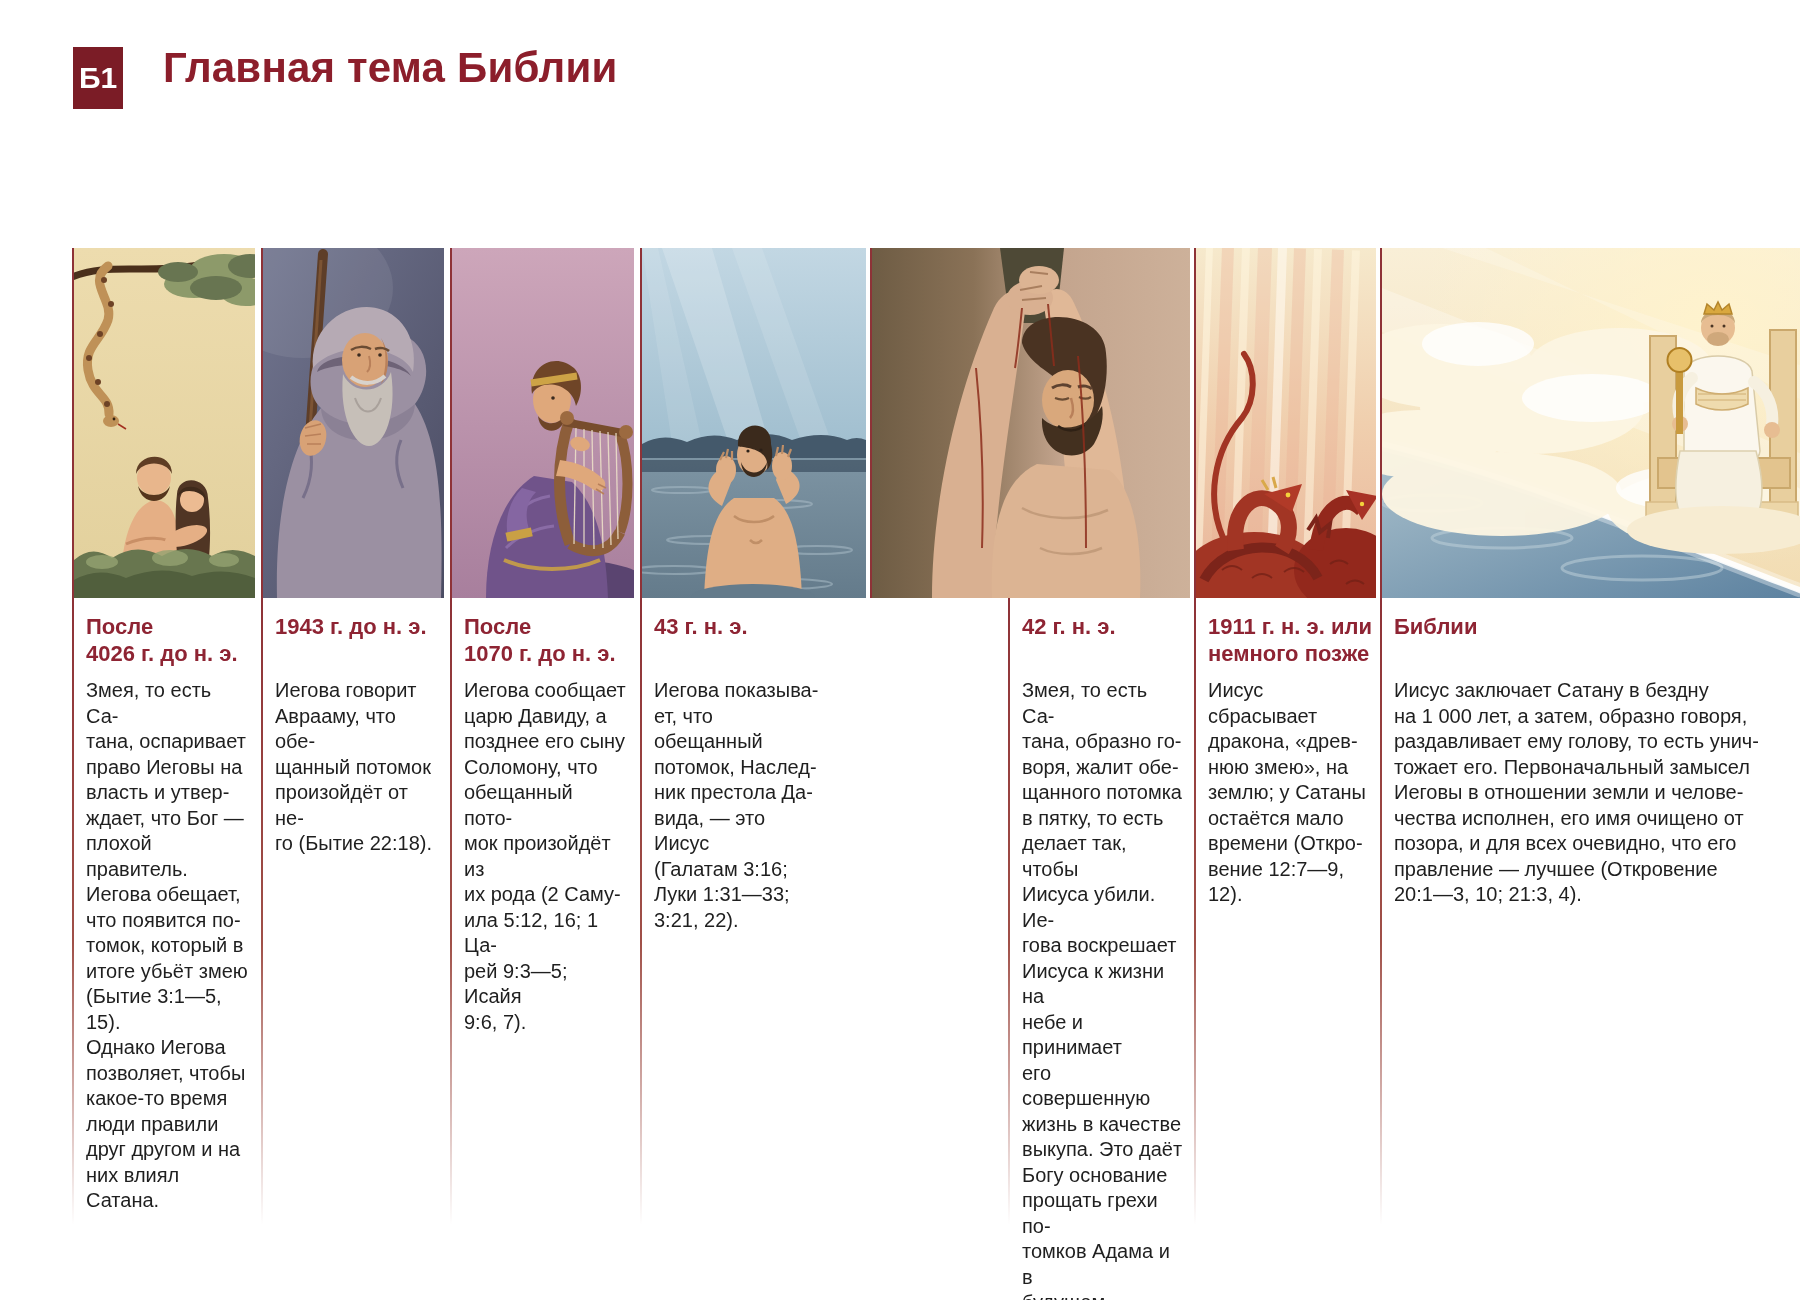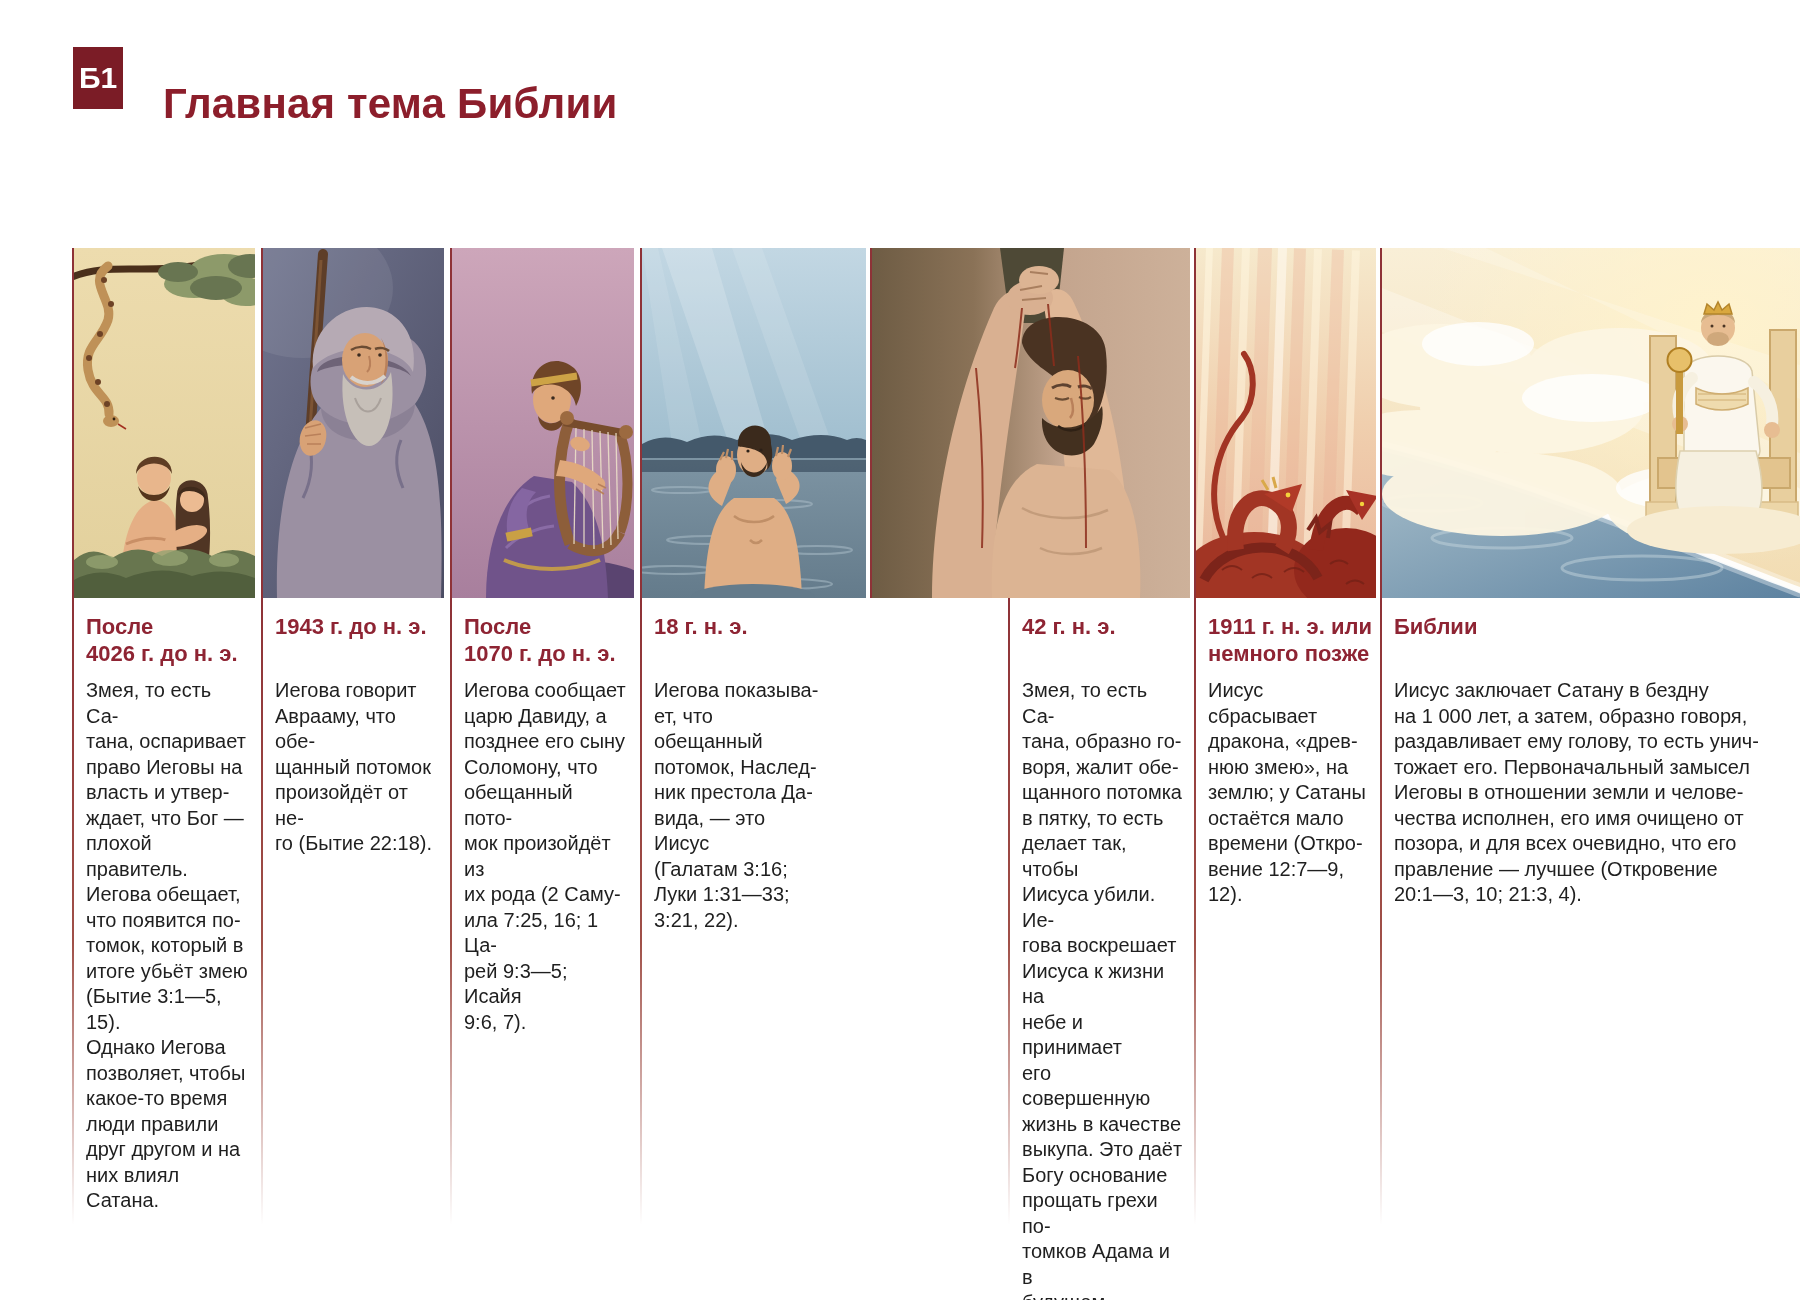--- a/index.html
+++ b/index.html
@@ -1,21 +1,21 @@
 <!DOCTYPE html>
 <html lang="ru"><head>
 <meta charset="utf-8">
 <style>
   html,body{margin:0;padding:0;background:#ffffff;}
   .page{position:relative;width:1800px;height:1300px;background:#ffffff;overflow:hidden;
         font-family:"Liberation Sans","DejaVu Sans",sans-serif;}
   
   .badge{position:absolute;left:73px;top:47px;width:50px;height:62px;background:#7b1c26;
          color:#ffffff;font-size:30px;font-weight:700;display:flex;align-items:center;justify-content:center;}
-  .title{position:absolute;left:163px;top:44px;font-size:42px;font-weight:600;color:#8c1e2b;letter-spacing:.2px;margin-top:36px;}
+  .title{position:absolute;left:163px;top:44px;font-size:42px;font-weight:600;color:#8c1e2b;letter-spacing:.2px;}
   .subtitle{position:absolute;left:163px;top:124px;font-size:18.5px;line-height:23px;font-weight:600;
             color:#8e2433;white-space:pre-line;}
   
   .panel{position:absolute;top:248px;height:350px;border-left:2px solid #8e3237;box-sizing:content-box;}
   .panel svg{display:block;width:100%;height:100%;}
   .vline{position:absolute;top:598px;height:627px;width:2px;
          background:linear-gradient(to bottom,#8e3237 0%,#a05048 55%,rgba(160,80,72,0) 100%);}
   .tcol{position:absolute;top:613px;}
   .tcol .h{font-size:22px;line-height:27px;font-weight:600;color:#8e2433;white-space:pre-line;}
   .tcol .b{position:absolute;left:0;top:65px;font-size:20px;line-height:25.5px;font-weight:400;
@@ -373,26 +373,26 @@
   <div class="tcol" style="left:464px;width:162px;">
     <div class="h">После
 1070 г. до н. э.</div>
     <div class="b">Иегова сообщает
 царю Давиду, а
 позднее его сыну
 Соломону, что
 обещанный пото-
 мок произойдёт из
 их рода (2 Саму-
-ила 7:25, 16; 1 Ца-
+ила 5:12, 16; 1 Ца-
 рей 9:3—5; Исайя
 9:6, 7).</div>
   </div>
   <div class="tcol" style="left:654px;width:170px;">
-    <div class="h">18 г. н. э.</div>
+    <div class="h">43 г. н. э.</div>
     <div class="b">Иегова показыва-
 ет, что обещанный
 потомок, Наслед-
 ник престола Да-
 вида, — это Иисус
 (Галатам 3:16;
 Луки 1:31—33;
 3:21, 22).</div>
   </div>
   <div class="tcol" style="left:1022px;width:162px;">

